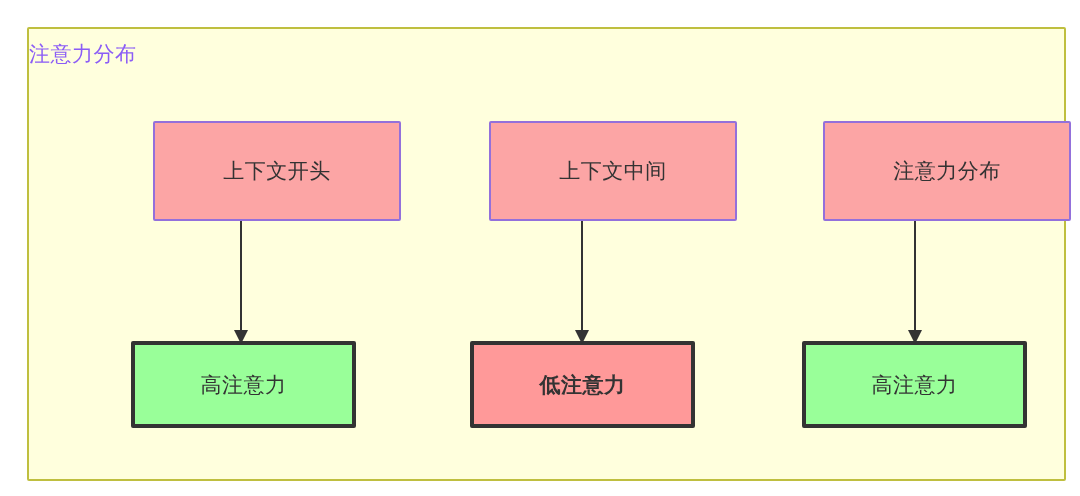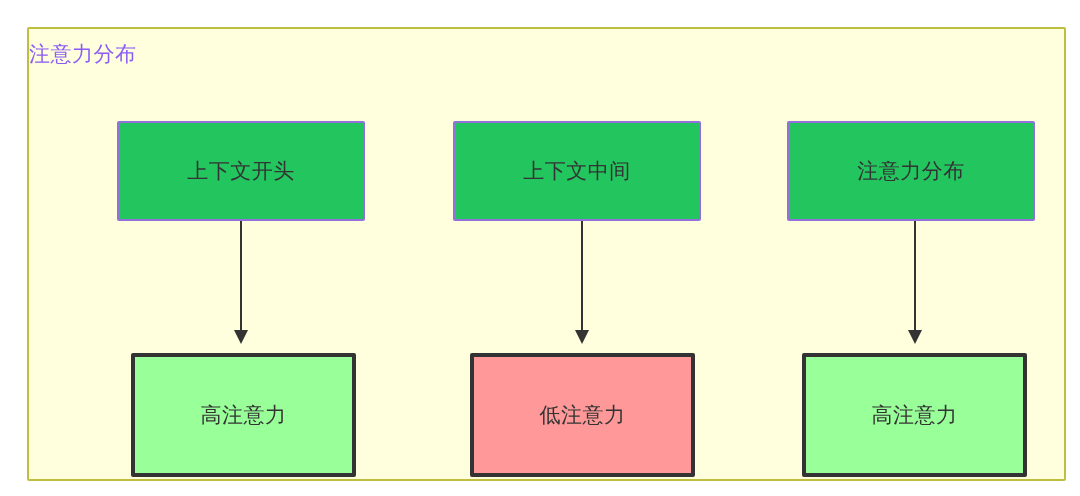--- a/index.html
+++ b/index.html
@@ -55,44 +55,46 @@
     display: flex;
     align-items: center;
     justify-content: center;
     color: #333333;
     font-size: 21px;
     letter-spacing: 0.5px;
     text-align: center;
   }
 
   .node.context {
-    background: #22c55e;
+    background: #fca5a5;
     border: 2px solid #9370db;
     border-radius: 2px;
+    margin-left: 36px;
   }
 
   .node.attn-high {
     background: #99ff99;
     border: 4px solid #333333;
     border-radius: 2px;
   }
 
   .node.attn-low {
     background: #ff9999;
     border: 4px solid #333333;
     border-radius: 2px;
+    font-weight: bold;
   }
 
   
   .col-1 { left: 88px; }
   .col-2 { left: 424px; text-align: right; }
   .col-3 { left: 758px; }
 
   .row-top  { top: 92px;  width: 248px; height: 100px; }
-  .row-bot  { top: 324px; width: 225px; height: 124px; }
+  .row-bot  { top: 312px; width: 225px; height: 87px; }
 
   .row-bot.col-1 { left: 102px; }
   .row-bot.col-2 { left: 441px; }
   .row-bot.col-3 { left: 773px; }
 
   
   .edge {
     position: absolute;
     top: 192px;
     height: 126px;

